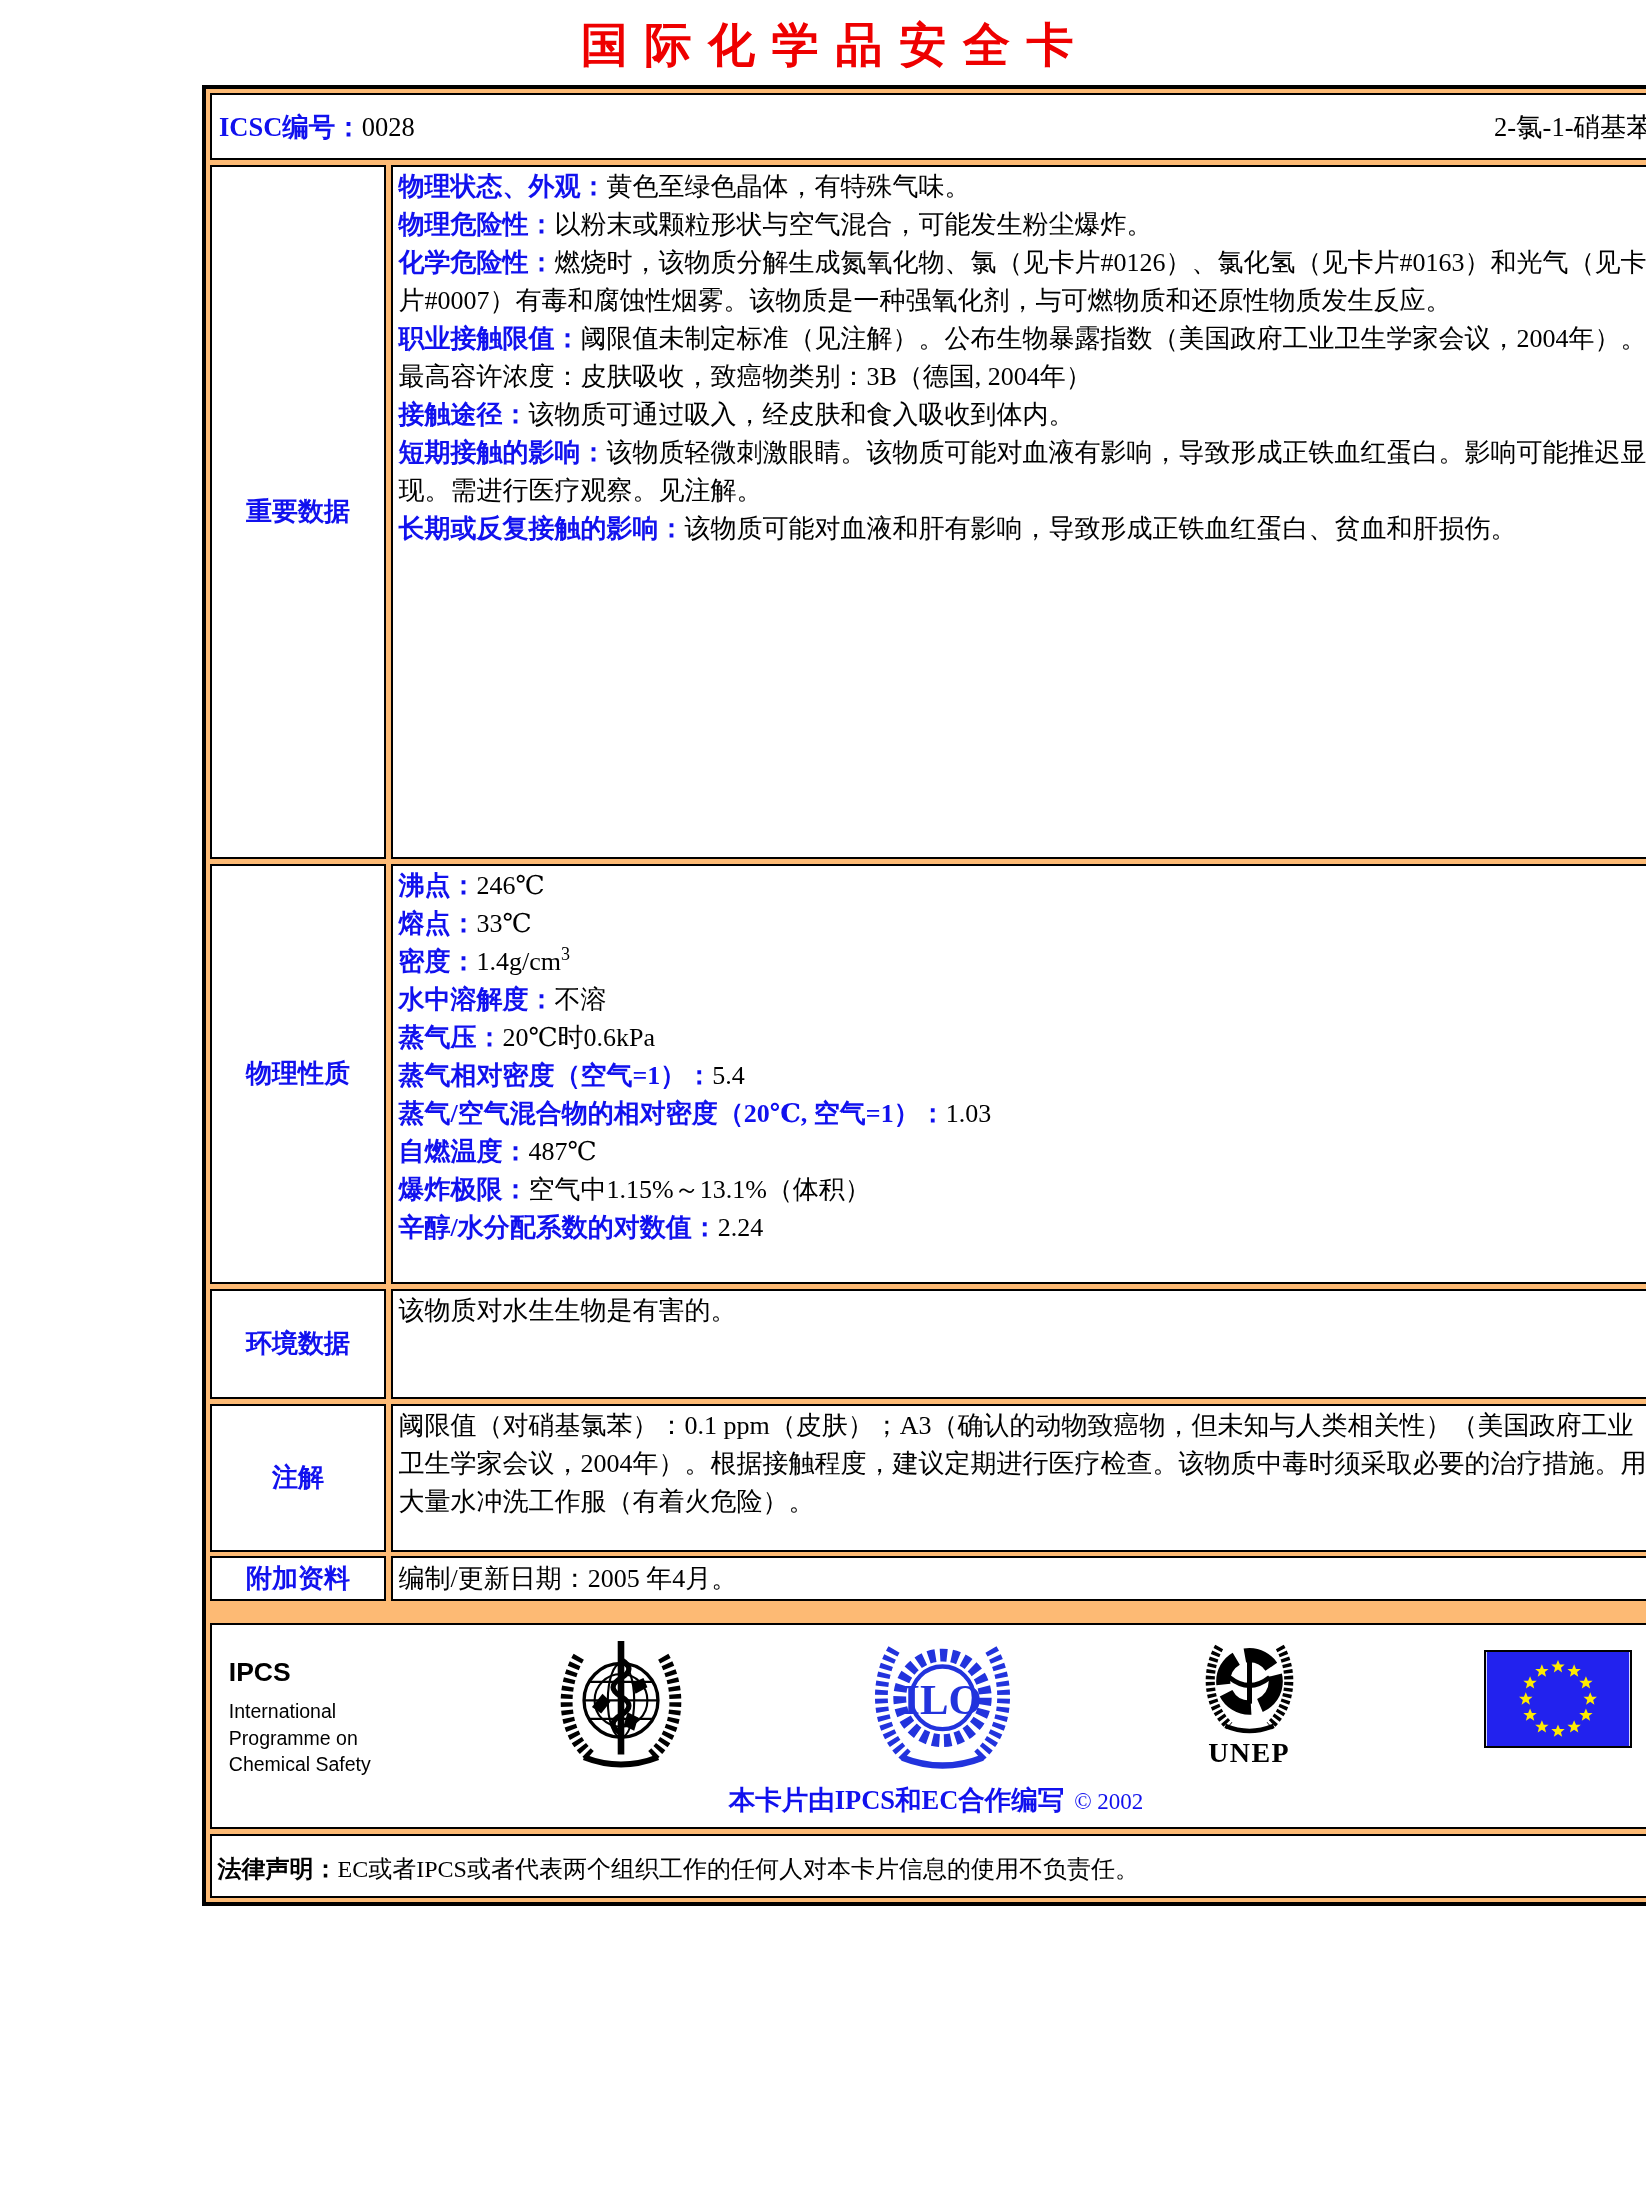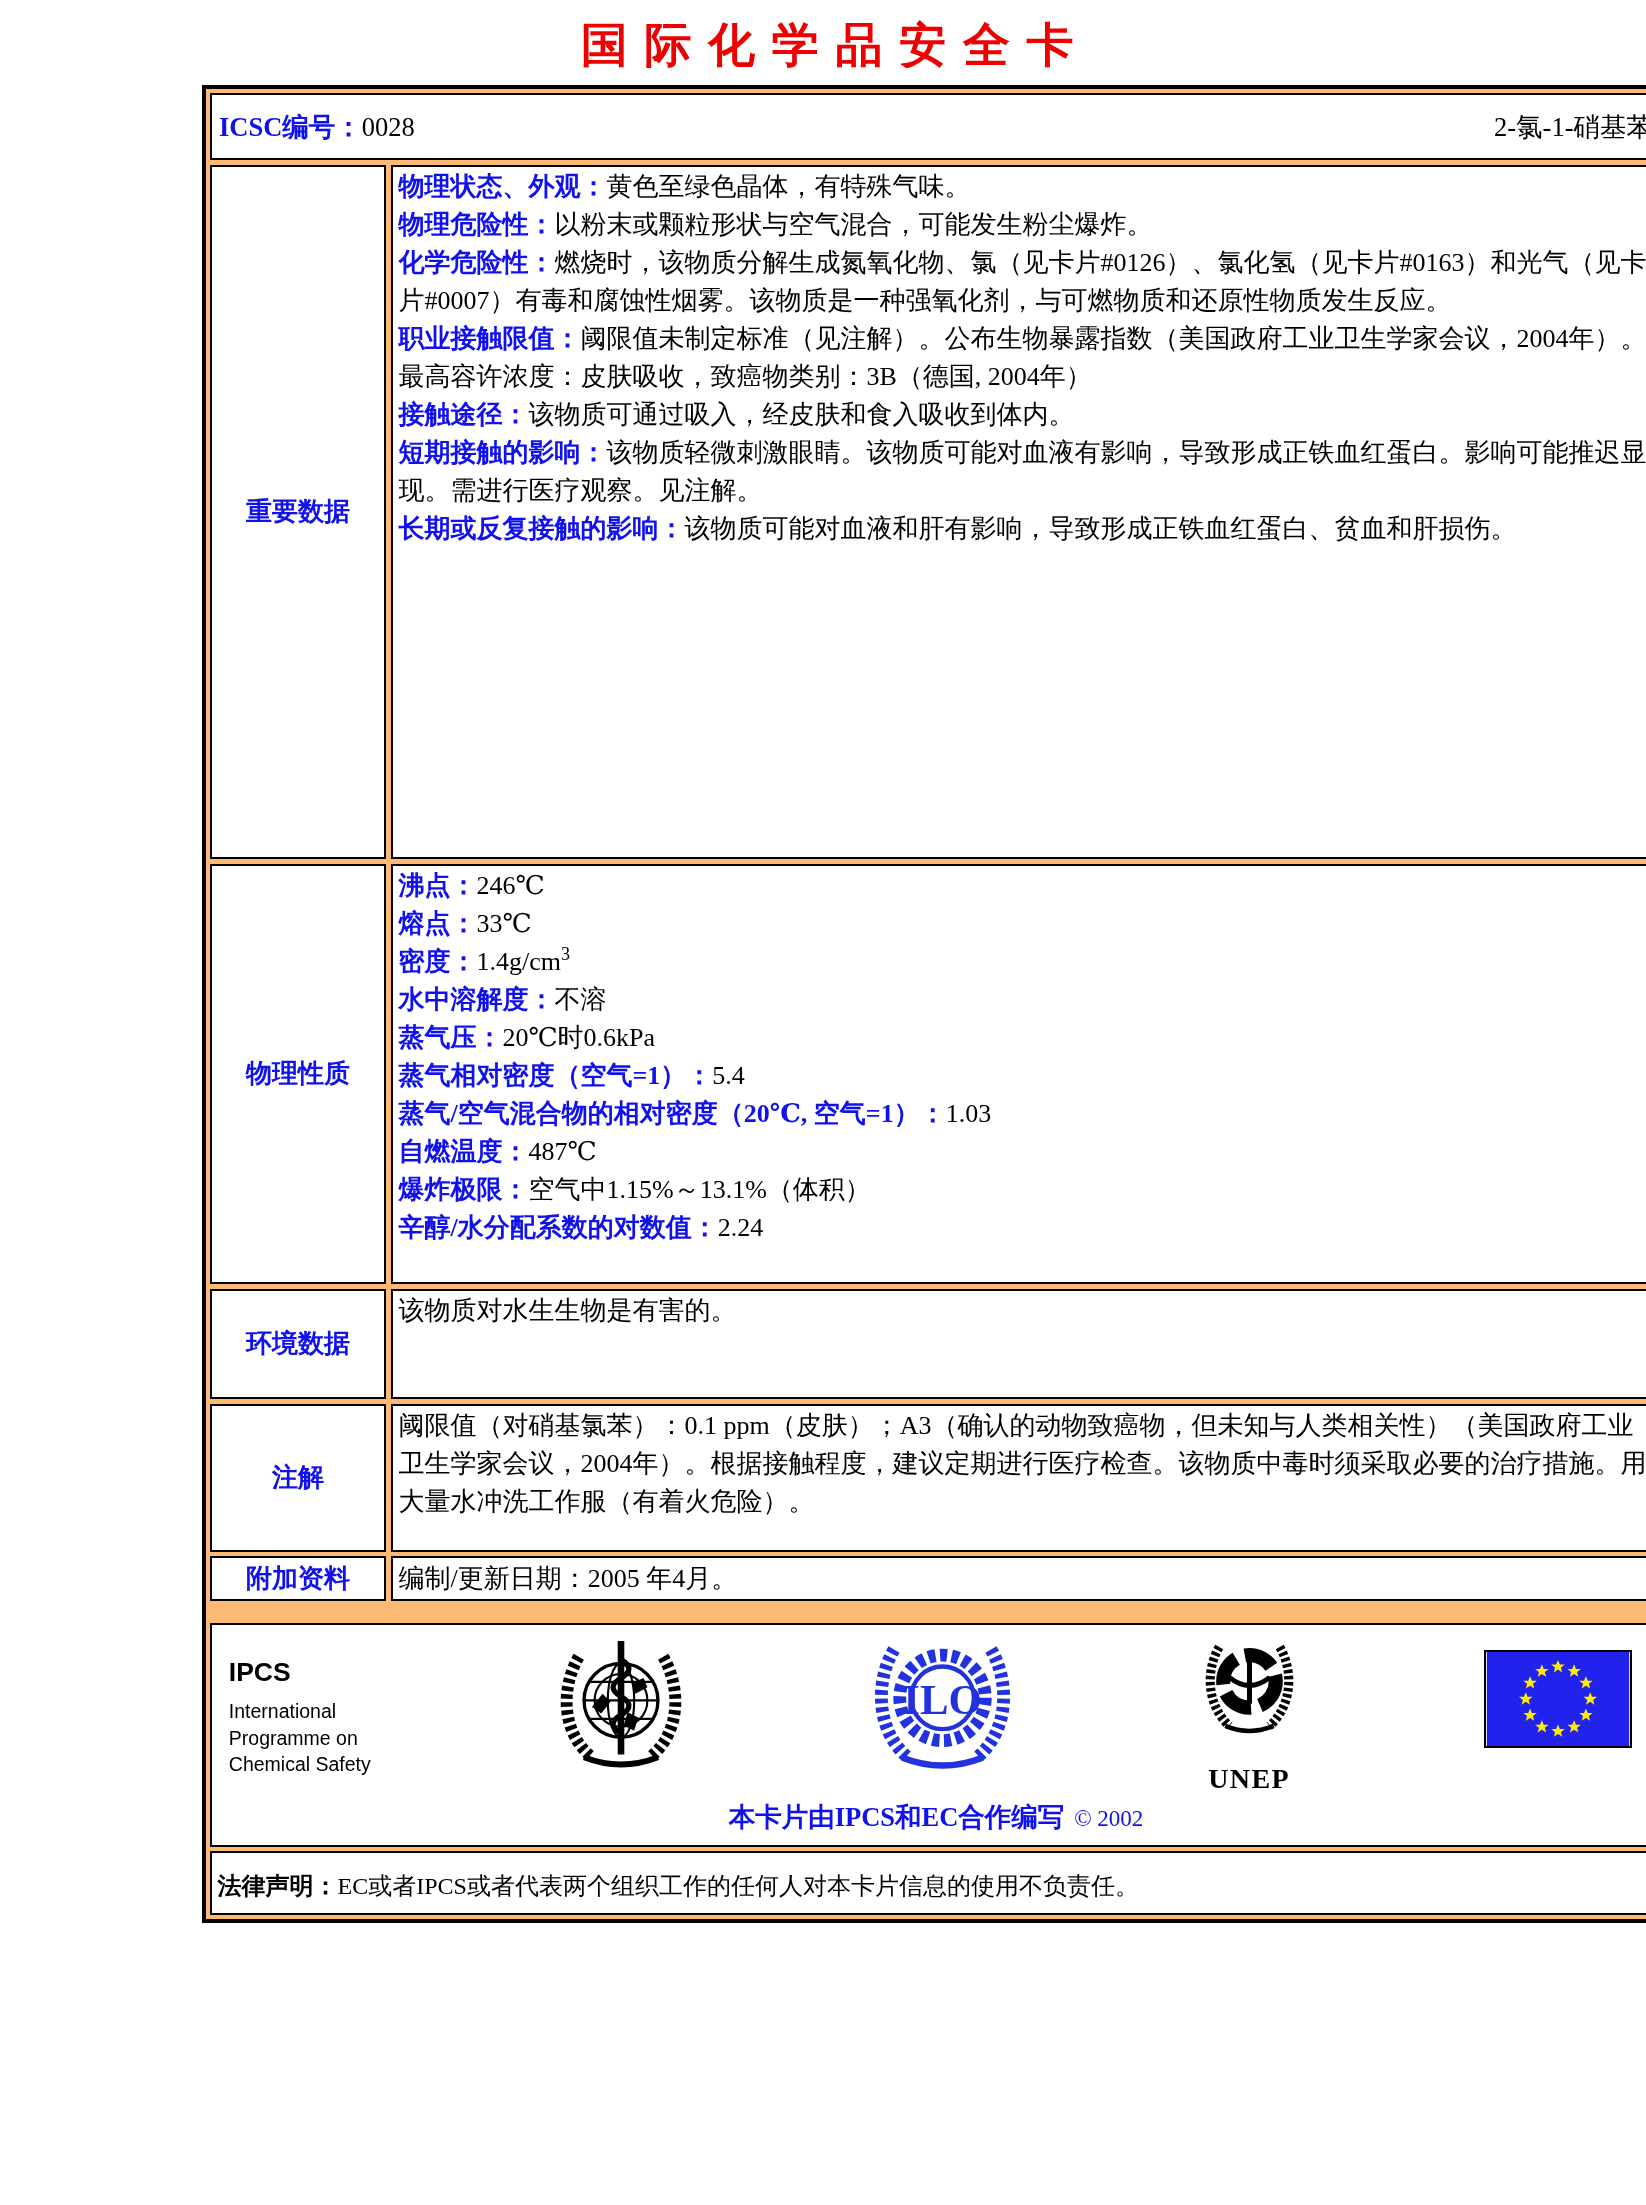--- a/index.html
+++ b/index.html
@@ -56,21 +56,21 @@
   
   .logos-cell{min-height:194px;padding:5.6px 7px 4.2px 7px;display:flex;flex-direction:column;margin-top:17px;}
   .logo-strip{
     display:flex;align-items:flex-start;justify-content:space-between;
     padding:7px 21px 0 9.8px;flex:1;
   }
   .ipcs-block{margin-top:19.5px;font-family:"Liberation Sans","DejaVu Sans",sans-serif;}
   .ipcs-name{font-size:26.5px;font-weight:bold;margin-bottom:9.8px;}
   .ipcs-sub{font-size:19.5px;line-height:26.5px;}
   .logo{display:block;}
-  .unep-block{display:flex;flex-direction:column;align-items:center;gap:26px;}
+  .unep-block{display:flex;flex-direction:column;align-items:center;}
   .unep-word{font-family:"Liberation Serif",serif;font-weight:bold;font-size:28px;letter-spacing:1.4px;margin-top:-4.2px;}
   .eu-flag{margin-top:12.5px;border:2.1px solid #000;}
   .caption-line{
     text-align:center;font-size:26.5px;margin:4.2px 0 5.6px 0;color:var(--blue);
   }
   .caption-line .cap-main{font-weight:bold;}
   .caption-line .cap-copy{font-size:23px;font-weight:normal;margin-left:9.8px;}
   
   .legal-cell{min-height:64px;padding:16.7px 5.6px 0 5.6px;font-size:24px;}
   .legal-cell .lk{font-weight:bold;}

